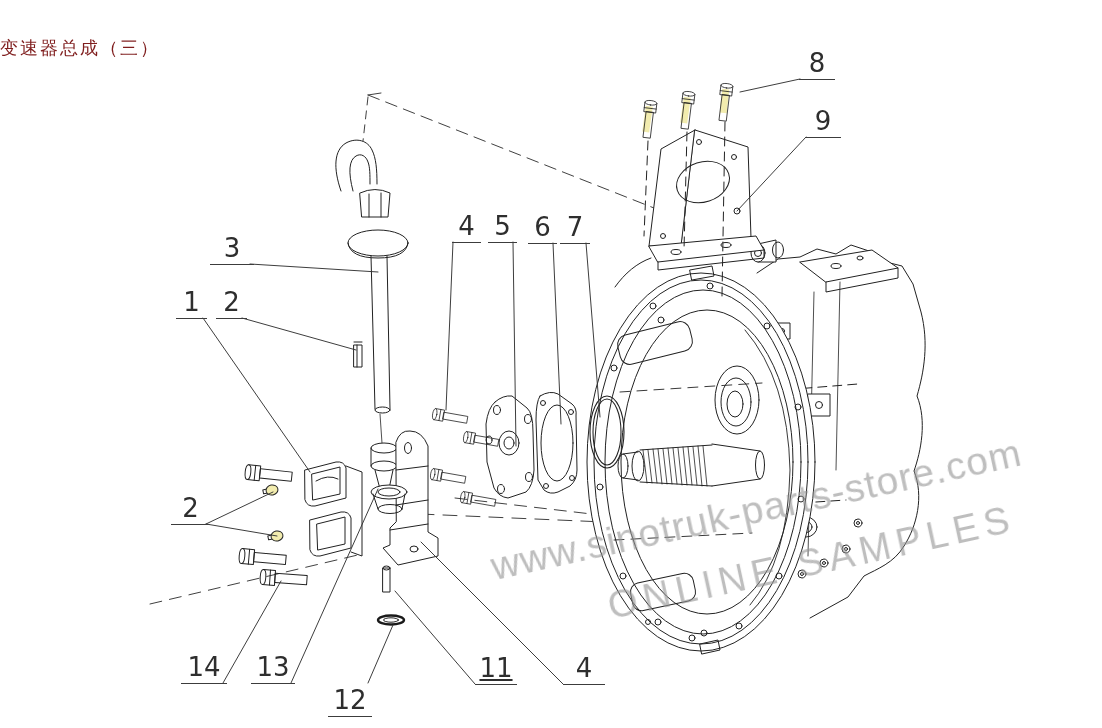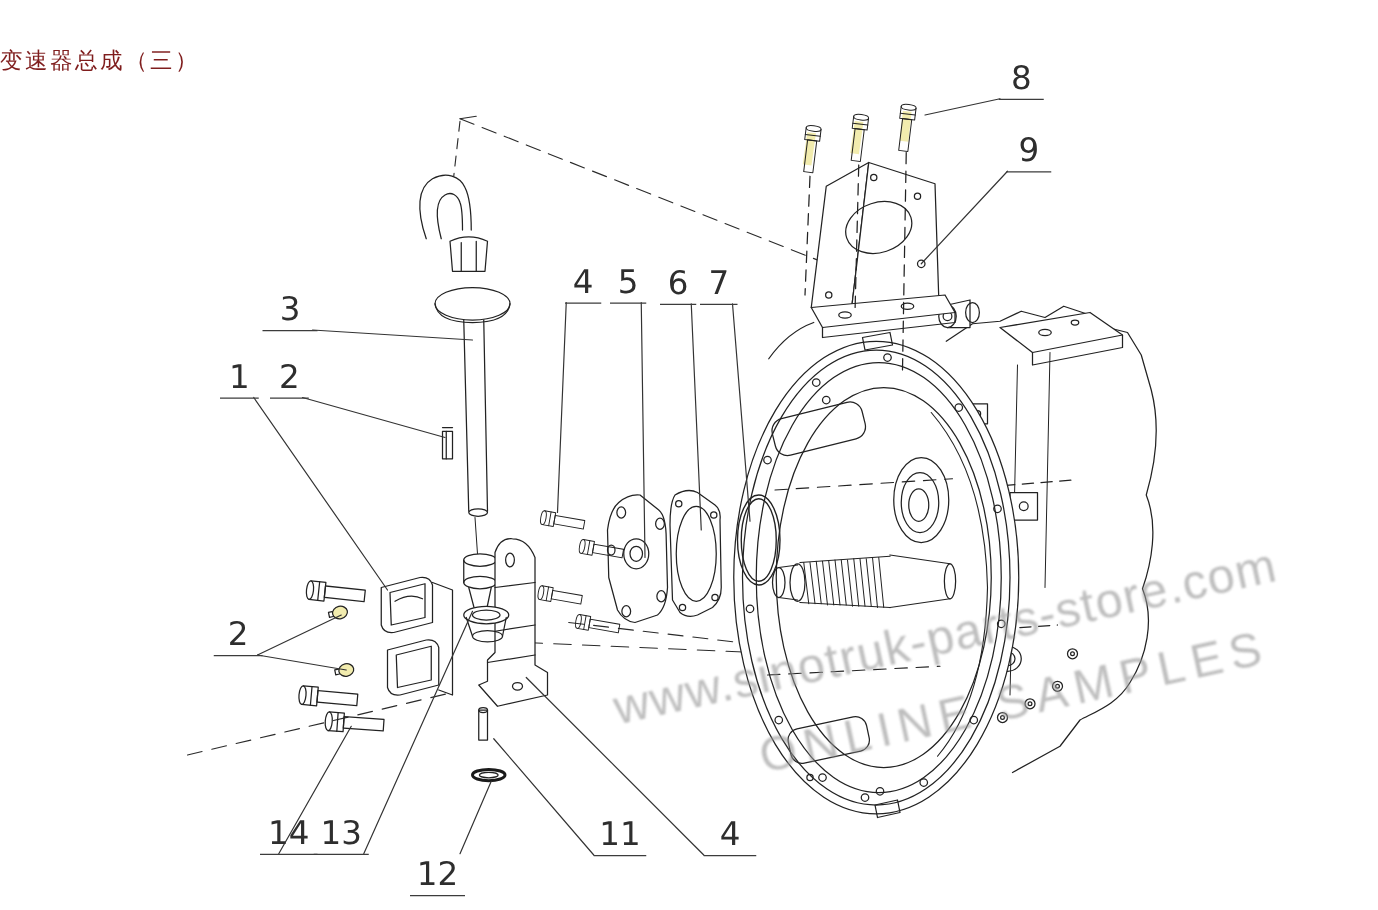--- a/index.html
+++ b/index.html
@@ -293,19 +293,19 @@
   <div class="callout" style="left:176px;top:289px;min-width:27px;">1</div>
   <div class="callout" style="left:216px;top:289px;min-width:27px;">2</div>
   <div class="callout" style="left:210px;top:235px;min-width:40px;">3</div>
   <div class="callout" style="left:452px;top:213px;min-width:25px;">4</div>
   <div class="callout" style="left:488px;top:213px;min-width:25px;">5</div>
   <div class="callout" style="left:528px;top:214px;min-width:25px;">6</div>
   <div class="callout" style="left:560px;top:214px;min-width:26px;">7</div>
   <div class="callout" style="left:799px;top:50px;min-width:32px;">8</div>
   <div class="callout" style="left:805px;top:108px;min-width:32px;">9</div>
   <div class="callout" style="left:563px;top:655px;min-width:38px;">4</div>
-  <div class="callout" style="left:475px;top:655px;min-width:38px;">11</div>
+  <div class="callout" style="left:475px;top:655px;min-width:38px;text-decoration:underline;">11</div>
   <div class="callout" style="left:328px;top:654px;min-width:40px;margin-top:33px;">12</div>
   <div class="callout" style="left:251px;top:654px;min-width:40px;text-align:center;">13</div>
-  <div class="callout" style="left:181px;top:654px;min-width:42px;margin-left:27px;">14</div>
+  <div class="callout" style="left:181px;top:654px;min-width:42px;">14</div>
   <div class="callout" style="left:171px;top:495px;min-width:35px;">2</div>
 
 </div>
 
 </body></html>

